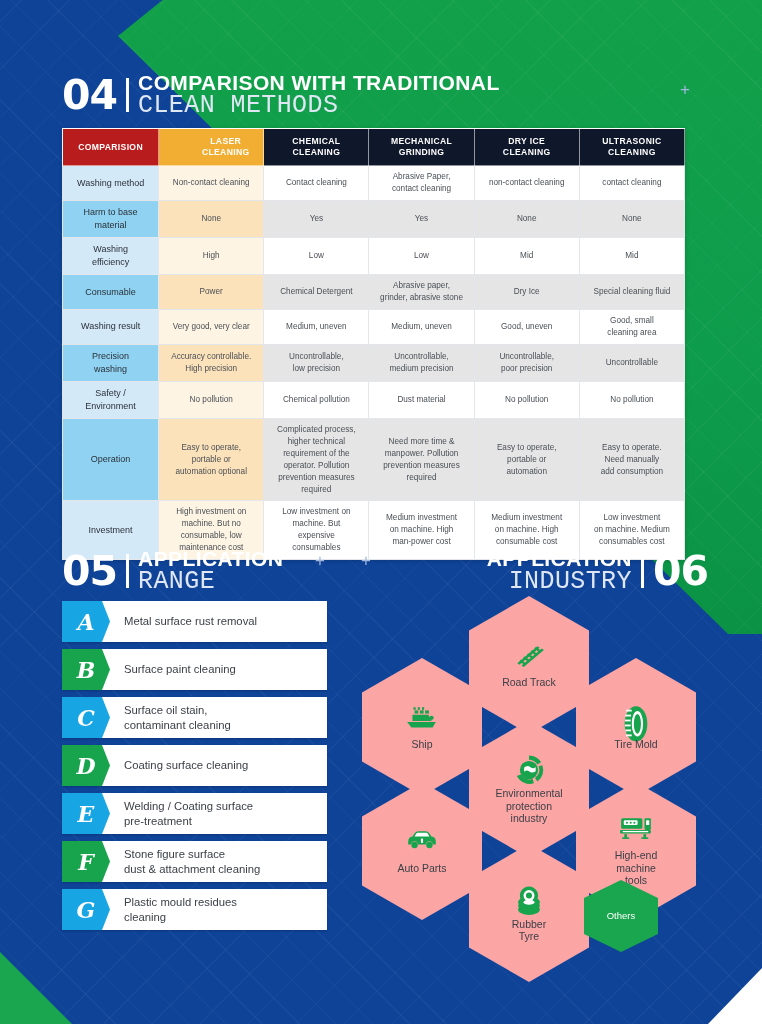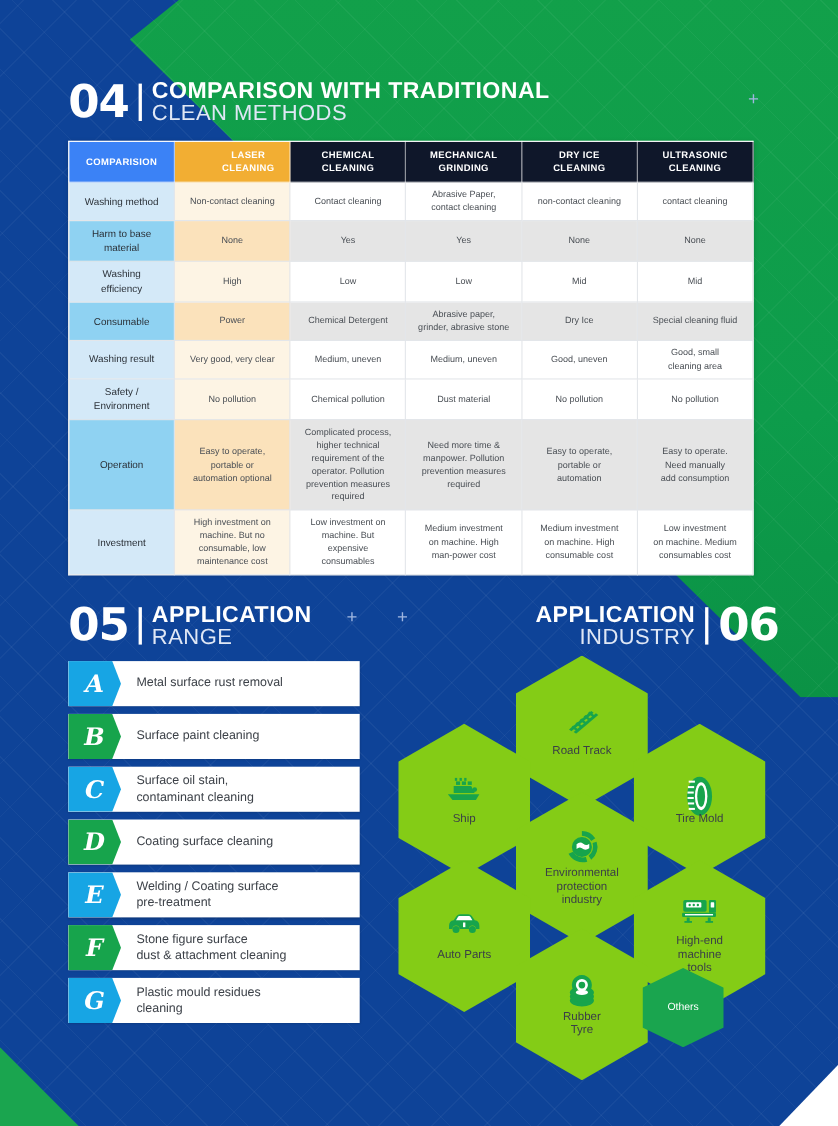--- a/index.html
+++ b/index.html
@@ -34,39 +34,39 @@
   }
   
   .sec-head{position:absolute;display:flex;align-items:center;}
   .sec-num{
     font-size:41px;font-weight:bold;color:#fff;letter-spacing:-1px;
     font-family:"DejaVu Sans","Liberation Sans",sans-serif;line-height:1;
   }
   .sec-bar{width:3px;height:34px;background:#fff;margin:0 9px;}
   .sec-txt{line-height:1.02;}
   .sec-t1{font-size:21px;font-weight:bold;color:#fff;letter-spacing:.4px;}
-  .sec-t2{font-size:20px;color:#dfe7f5;letter-spacing:.4px;}
+  .sec-t2{font-size:25px;color:#dfe7f5;letter-spacing:.4px;font-family:Liberation Mono, monospace;}
   .sec-txt.rt{text-align:right;}
   .plus{position:absolute;color:#9fb6e0;font-size:17px;font-weight:300;}
 
   
   #cmp-table{
     position:absolute;left:62px;top:128px;width:623px;
     border-collapse:collapse;background:#fff;
     box-shadow:0 1px 4px rgba(0,0,0,.18);
   }
   #cmp-table td,#cmp-table th{
     border:1px solid #e3e6ea;padding:5px 4px;text-align:center;vertical-align:middle;
     font-size:8.2px;color:#4a4f55;line-height:1.45;
   }
   #cmp-table thead th{
     color:#fff;font-size:8.6px;font-weight:bold;letter-spacing:.35px;
     padding:7px 3px;border-color:rgba(255,255,255,.55);line-height:1.3;
   }
-  #cmp-table thead th.h0{background:#3b82f6;}
+  #cmp-table thead th.h0{background:#b91c1c;}
   #cmp-table thead th.h1{background:#f2ae33;padding-left:32px;}
   #cmp-table thead th.hx{background:#0f172a;}
   #cmp-table tbody td.c0{
     color:#2b3138;font-size:9px;font-weight:normal;background:#d4e9f8;
   }
   #cmp-table tbody tr.alt td.c0{background:#8fd2f2;}
   #cmp-table tbody td.c1{background:#fdf4e4;}
   #cmp-table tbody tr.alt td.c1{background:#fbe2bb;}
   #cmp-table tbody td.cx{background:#ffffff;}
   #cmp-table tbody tr.alt td.cx{background:#e5e5e5;}
@@ -90,21 +90,21 @@
   .app-letter.green{background:#17a44c;}
   .app-label{
     padding-left:14px;padding-right:8px;font-size:11.3px;color:#3c4148;line-height:1.3;
   }
 
   
   #honeycomb{position:absolute;left:362px;top:596px;width:340px;height:350px;}
   .hex{
     position:absolute;width:120px;height:138px;
     clip-path:polygon(50% 0,100% 25%,100% 75%,50% 100%,0 75%,0 25%);
-    background:#84cc16;display:flex;flex-direction:column;
+    background:#fca5a5;display:flex;flex-direction:column;
     align-items:center;justify-content:center;text-align:center;
   }
   .hex .hx-icon{width:34px;height:30px;margin-bottom:4px;display:block;}
   .hex .hx-label{font-size:10.5px;color:#3b4047;line-height:1.18;padding:0 10px;}
   .hex.small{width:74px;height:72px;background:#1aa54f;}
   .hex.small .hx-label{color:#fff;font-size:9.5px;}
 </style>
 </head>
 <body>
 
@@ -178,20 +178,28 @@
         <td class="cx">Special cleaning fluid</td>
       </tr>
       <tr>
         <td class="c0">Washing result</td>
         <td class="c1">Very good, very clear</td>
         <td class="cx">Medium, uneven</td>
         <td class="cx">Medium, uneven</td>
         <td class="cx">Good, uneven</td>
         <td class="cx">Good, small<br>cleaning area</td>
       </tr>
+      <tr class="alt">
+        <td class="c0">Precision<br>washing</td>
+        <td class="c1">Accuracy controllable.<br>High precision</td>
+        <td class="cx">Uncontrollable,<br>low precision</td>
+        <td class="cx">Uncontrollable,<br>medium precision</td>
+        <td class="cx">Uncontrollable,<br>poor precision</td>
+        <td class="cx">Uncontrollable</td>
+      </tr>
       <tr>
         <td class="c0">Safety /<br>Environment</td>
         <td class="c1">No pollution</td>
         <td class="cx">Chemical pollution</td>
         <td class="cx">Dust material</td>
         <td class="cx">No pollution</td>
         <td class="cx">No pollution</td>
       </tr>
       <tr class="alt">
         <td class="c0">Operation</td>

